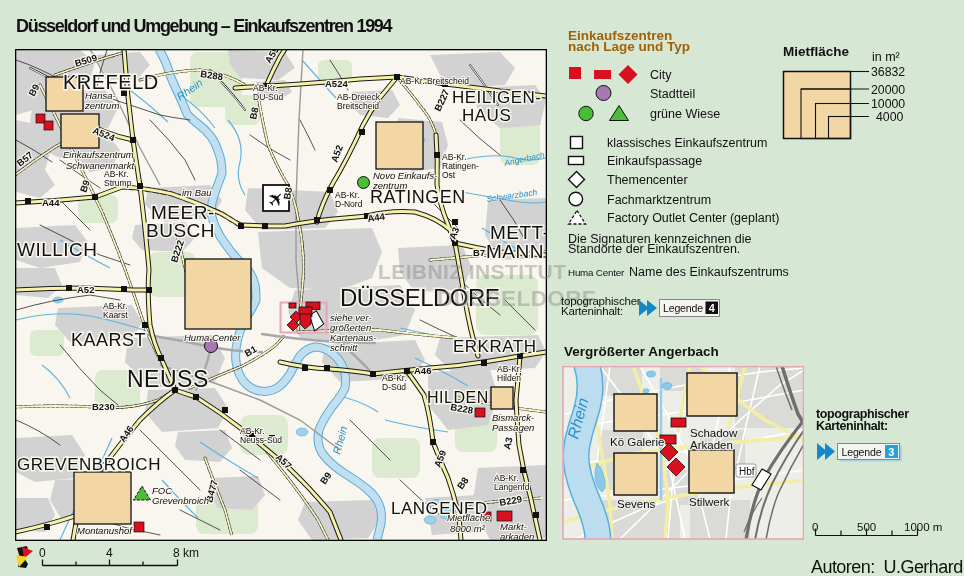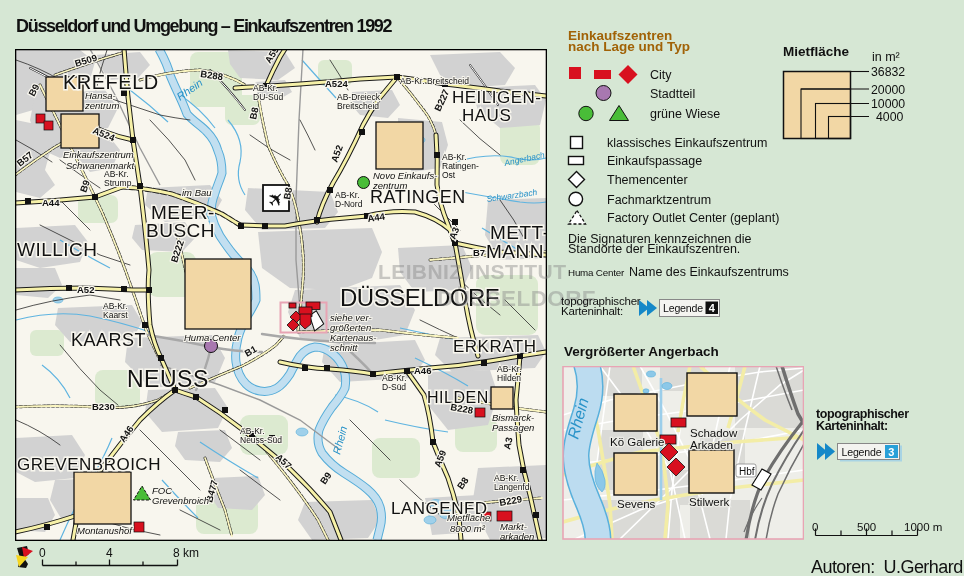--- a/index.html
+++ b/index.html
@@ -2,21 +2,21 @@
 <html><head>
 <meta charset="utf-8">
 <style>
 html,body{margin:0;padding:0}
 body{width:964px;height:576px;background:#d6e7d4;font-family:"Liberation Sans",sans-serif;position:relative;overflow:hidden}
 .abs{position:absolute}
 .b{font-weight:bold}
 </style>
 </head>
 <body>
-<div class="abs b" style="left:16px;top:16px;font-size:18px;letter-spacing:-1.3px;color:#111">Düsseldorf und Umgebung – Einkaufszentren 1992</div>
+<div class="abs b" style="left:16px;top:16px;font-size:18px;letter-spacing:-1.3px;color:#111">Düsseldorf und Umgebung – Einkaufszentren 1994</div>
 
 <svg class="abs" style="left:15px;top:49px" width="532" height="492" viewBox="15 49 532 492">
 <defs>
 <clipPath id="mc">
         <rect x="15.5" y="49.5" width="531" height="491"></rect>
       </clipPath>
 </defs>
 <rect x="15.5" y="49.5" width="531" height="491" fill="#f8f6ee" stroke="none"></rect>
 <g clip-path="url(#mc)">
 

